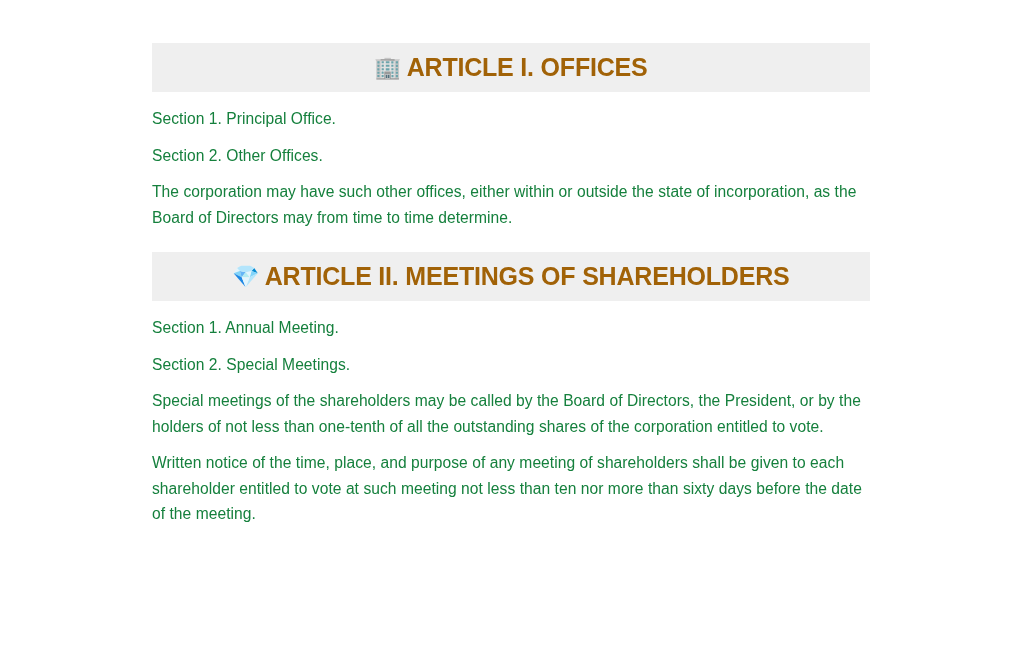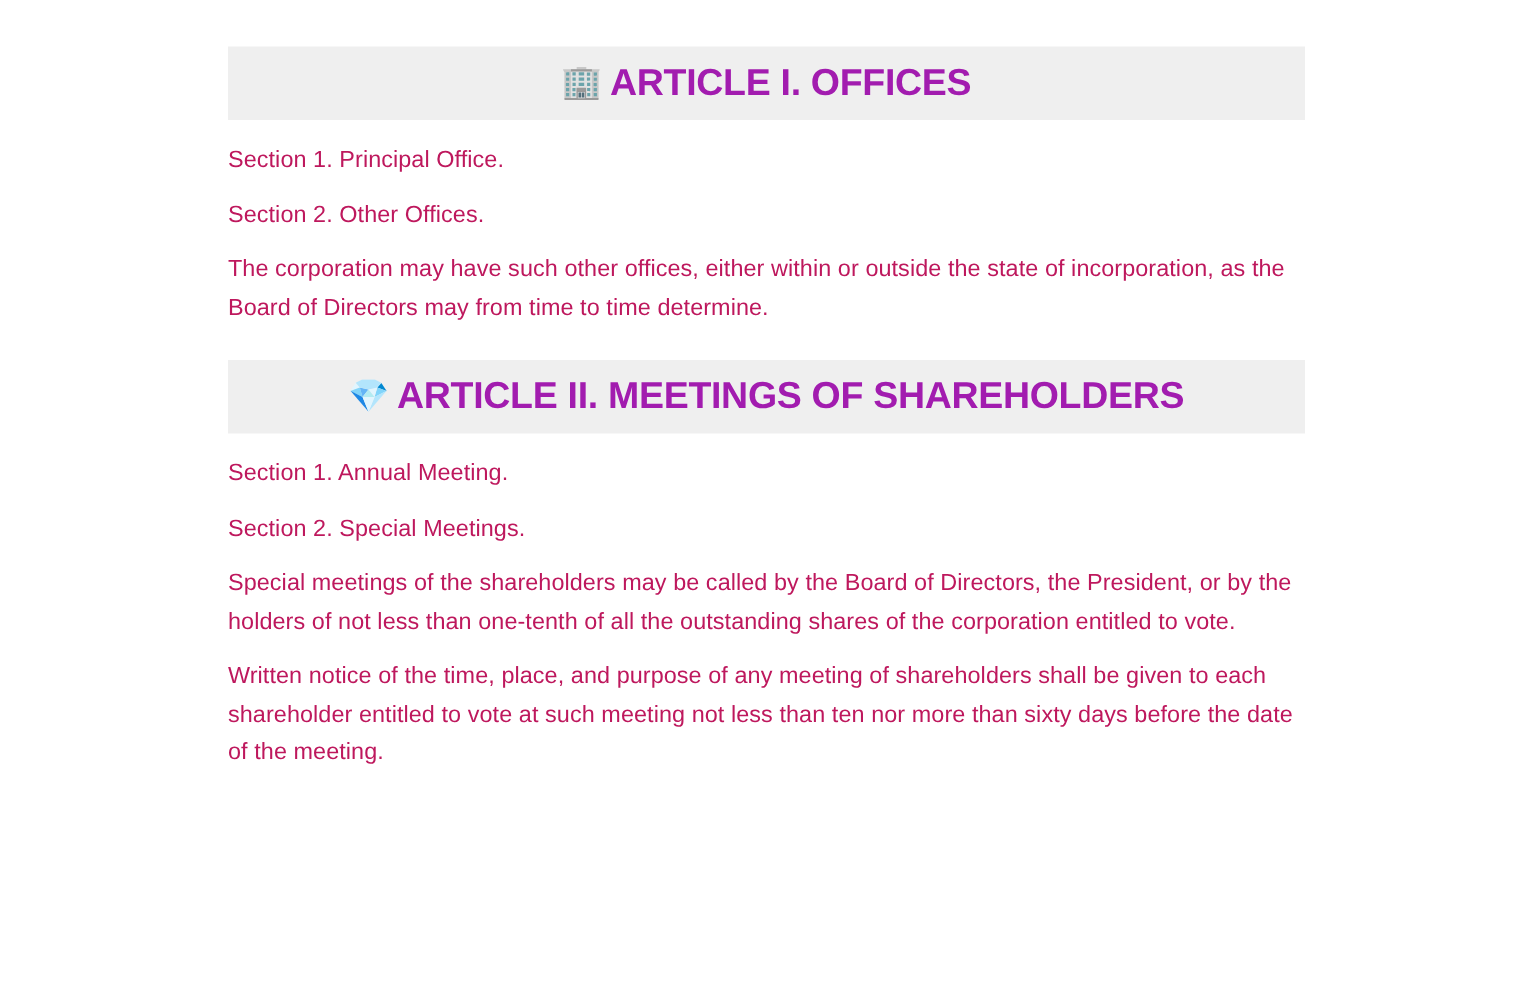--- a/index.html
+++ b/index.html
@@ -23,40 +23,40 @@
   }
   .doc {
     width: 718px;
   }
   .section-heading {
     background: #efefef;
     text-align: center;
     font-size: 25px;
     font-weight: bold;
     letter-spacing: -0.2px;
-    color: #a21caf;
+    color: #a16207;
     padding: 10px 8px 11px 8px;
     box-sizing: border-box;
-    margin: 0 0 14px 0;
+    margin: 12px 0 14px 0;
     line-height: 1.12;
     white-space: nowrap;
   }
   .section-heading.second {
     margin-top: 22px;
   }
   .heading-icon {
     font-size: 22px;
     vertical-align: 1px;
     margin-right: 5px;
   }
   p {
     margin: 0 0 11px 0;
     font-size: 15.6px;
     line-height: 25.5px;
-    color: #be185d;
+    color: #15803d;
     letter-spacing: 0.05px;
   }
   p.lead {
     margin-bottom: 11px;
   }
   p:last-child {
     margin-bottom: 0;
   }
 </style>
 </head>

